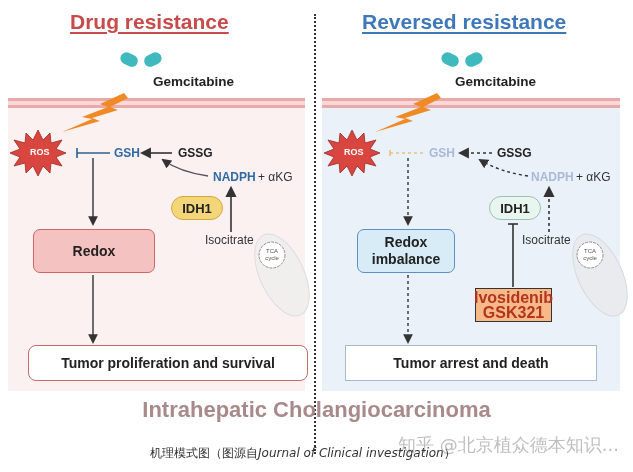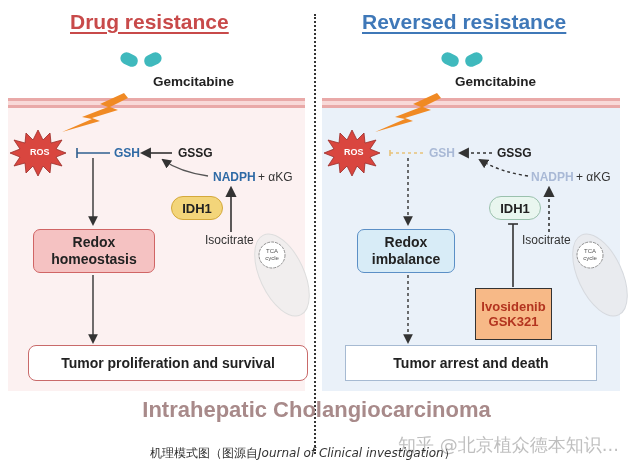--- a/index.html
+++ b/index.html
@@ -18,21 +18,21 @@
   .divider { position:absolute; left:314px; top:14px; height:440px; border-left:2px dotted #333; }
   .lbl { white-space:nowrap; font-weight:bold; font-size:12px; }
   .box { position:absolute; display:flex; align-items:center; justify-content:center; text-align:center;
          font-weight:bold; box-sizing:border-box; }
   .redox-box-l { left:33px; top:229px; width:122px; height:44px; background:#f5c2c2; border:1.5px solid #d06565; border-radius:7px; font-size:14px; line-height:17px; color:#222; }
   .redox-box-r { left:357px; top:229px; width:98px; height:44px; background:#d8ecf7; border:1.5px solid #5b8fc6; border-radius:7px; font-size:14px; line-height:17px; color:#222; }
   .tumor-box-l { left:28px; top:345px; width:280px; height:36px; background:#fff; border:1.5px solid #c96a6a; border-radius:8px; font-size:14px; color:#222; }
   .tumor-box-r { left:345px; top:345px; width:252px; height:36px; background:#fff; border:1.5px solid #a6bad2; border-radius:0; font-size:14px; color:#222; }
   .idh-l { left:171px; top:196px; width:52px; height:24px; background:#f3d57a; border:1.5px solid #d4a93c; border-radius:12px; font-size:13px; color:#222; }
   .idh-r { left:489px; top:196px; width:52px; height:24px; background:#e9f6ef; border:1.5px solid #9ac1ad; border-radius:12px; font-size:13px; color:#222; }
-  .drug-box { left:475px; top:288px; width:77px; height:52px; background:#f7b987; border:1.5px solid #333; font-size:13px; line-height:15px; color:#b3341f; }
+  .drug-box { left:475px; top:288px; width:77px; height:34px; background:#f7b987; border:1.5px solid #333; font-size:16px; line-height:15px; color:#b3341f; }
   .bottom-title { left:0; width:633px; top:397px; text-align:center; font-weight:bold; font-size:22px; color:#a88a8a; }
   .caption { left:150px; top:445px; font-size:12px; color:#333; font-family:"DejaVu Sans", sans-serif; white-space:nowrap; }
   .caption i { font-style:italic; }
   .watermark { left:398px; top:433px; font-size:18px; color:rgba(170,170,170,0.75); white-space:nowrap; font-family:"DejaVu Sans", sans-serif; }
   svg.overlay { position:absolute; left:0; top:0; }
 </style>
 </head>
 <body>
 
 <div class="abs title drug-title">Drug resistance</div>
@@ -119,21 +119,20 @@
 <div class="abs" style="left:258px;top:170px;font-size:12px;color:#333;white-space:nowrap;">+ αKG</div>
 <div class="box idh-l">IDH1</div>
 <div class="abs" style="left:205px;top:233px;font-size:12px;color:#333;">Isocitrate</div>
 <div class="abs" style="left:262px;top:248px;font-size:6px;color:#555;text-align:center;width:20px;line-height:7px;">
   <div>TCA</div>
   <div>cycle</div>
 </div>
 <div class="box redox-box-l">
   <div>
     <div>Redox</div>
-    <div>homeostasis</div>
   </div>
 </div>
 <div class="box tumor-box-l">Tumor proliferation and survival</div>
 
 <div class="abs lbl" style="left:344px;top:147px;color:#fff;font-size:9px;">ROS</div>
 <div class="abs lbl" style="left:429px;top:146px;color:#a9b9d6;">GSH</div>
 <div class="abs lbl" style="left:497px;top:146px;color:#222;">GSSG</div>
 <div class="abs lbl" style="left:531px;top:170px;color:#a9b9d6;">NADPH</div>
 <div class="abs" style="left:576px;top:170px;font-size:12px;color:#333;white-space:nowrap;">+ αKG</div>
 <div class="box idh-r">IDH1</div>

